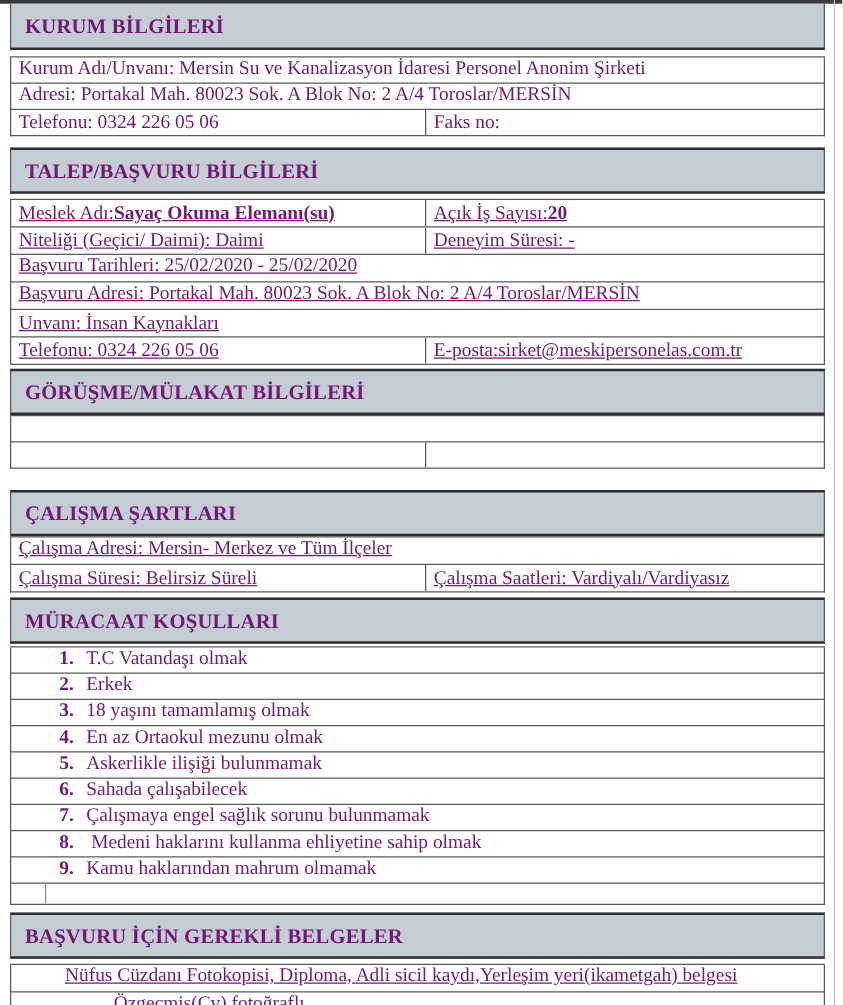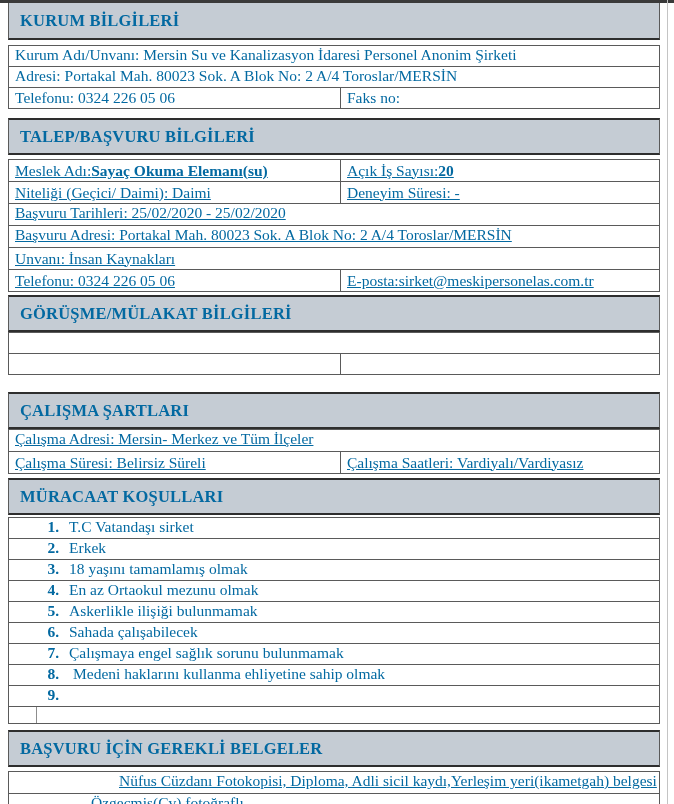--- a/index.html
+++ b/index.html
@@ -3,21 +3,21 @@
 <meta charset="utf-8">
 <style>
   html,body { margin:0; padding:0; }
   body { background:#ffffff; }
   .page {
     position:relative;
     width:674px; height:804px;
     background:#ffffff;
     overflow:hidden;
     font-family:"Liberation Serif", serif;
-    color:#0369a1;
+    color:#701a75;
   }
   .top-edge {
     position:absolute; top:0; left:0; width:674px; height:3px;
     background:#3a3a3a;
   }
   .page-right-edge {
     position:absolute; top:0; right:6px; width:1px; height:804px;
     background:#c4c4c4;
   }
   .tbl { position:absolute; top:3px; left:8px; width:652px; }
@@ -67,21 +67,21 @@
   .hdr.gap4 { margin-bottom:4px; }
 
   .li-num { display:inline-block; width:24px; margin-left:26px; text-align:right; font-weight:bold; }
   .li-text { margin-left:10px; }
   .li-text.indent8 { margin-left:14px; }
 
   .row.empty-tail { height:17px; }
   .mini-cell { box-sizing:border-box; height:100%; width:28px; border-right:1px solid #8d8d8d; }
   .mini-cell.w85 { width:85px; }
 
-  .row.doc1 { padding-left:110px; }
+  .row.doc1 { padding-left:43px; }
   .row.doc2 { padding-left:82px; }
   .row.cutoff { height:12px; border-bottom:none; }
 </style>
 </head>
 <body>
 
 <div class="page">
   <div class="top-edge"></div>
   <div class="page-right-edge"></div>
 
@@ -186,21 +186,21 @@
       </div>
     </div>
 
     <div class="sec m-muracaat">
       <div class="hdr gap2">
         <span>MÜRACAAT KOŞULLARI</span>
       </div>
       <div class="rows">
         <div class="row">
           <span class="li-num">1.</span>
-          <span class="li-text">T.C Vatandaşı sirket</span>
+          <span class="li-text">T.C Vatandaşı olmak</span>
         </div>
         <div class="row">
           <span class="li-num">2.</span>
           <span class="li-text">Erkek</span>
         </div>
         <div class="row">
           <span class="li-num">3.</span>
           <span class="li-text">18 yaşını tamamlamış olmak</span>
         </div>
         <div class="row">
@@ -218,20 +218,21 @@
         <div class="row">
           <span class="li-num">7.</span>
           <span class="li-text">Çalışmaya engel sağlık sorunu bulunmamak</span>
         </div>
         <div class="row">
           <span class="li-num">8.</span>
           <span class="li-text indent8">Medeni haklarını kullanma ehliyetine sahip olmak</span>
         </div>
         <div class="row">
           <span class="li-num">9.</span>
+          <span class="li-text">Kamu haklarından mahrum olmamak</span>
         </div>
         <div class="row empty-tail">
           <div class="mini-cell"></div>
         </div>
       </div>
     </div>
 
     <div class="sec m-belgeler">
       <div class="hdr gap4">
         <span>BAŞVURU İÇİN GEREKLİ BELGELER</span>

